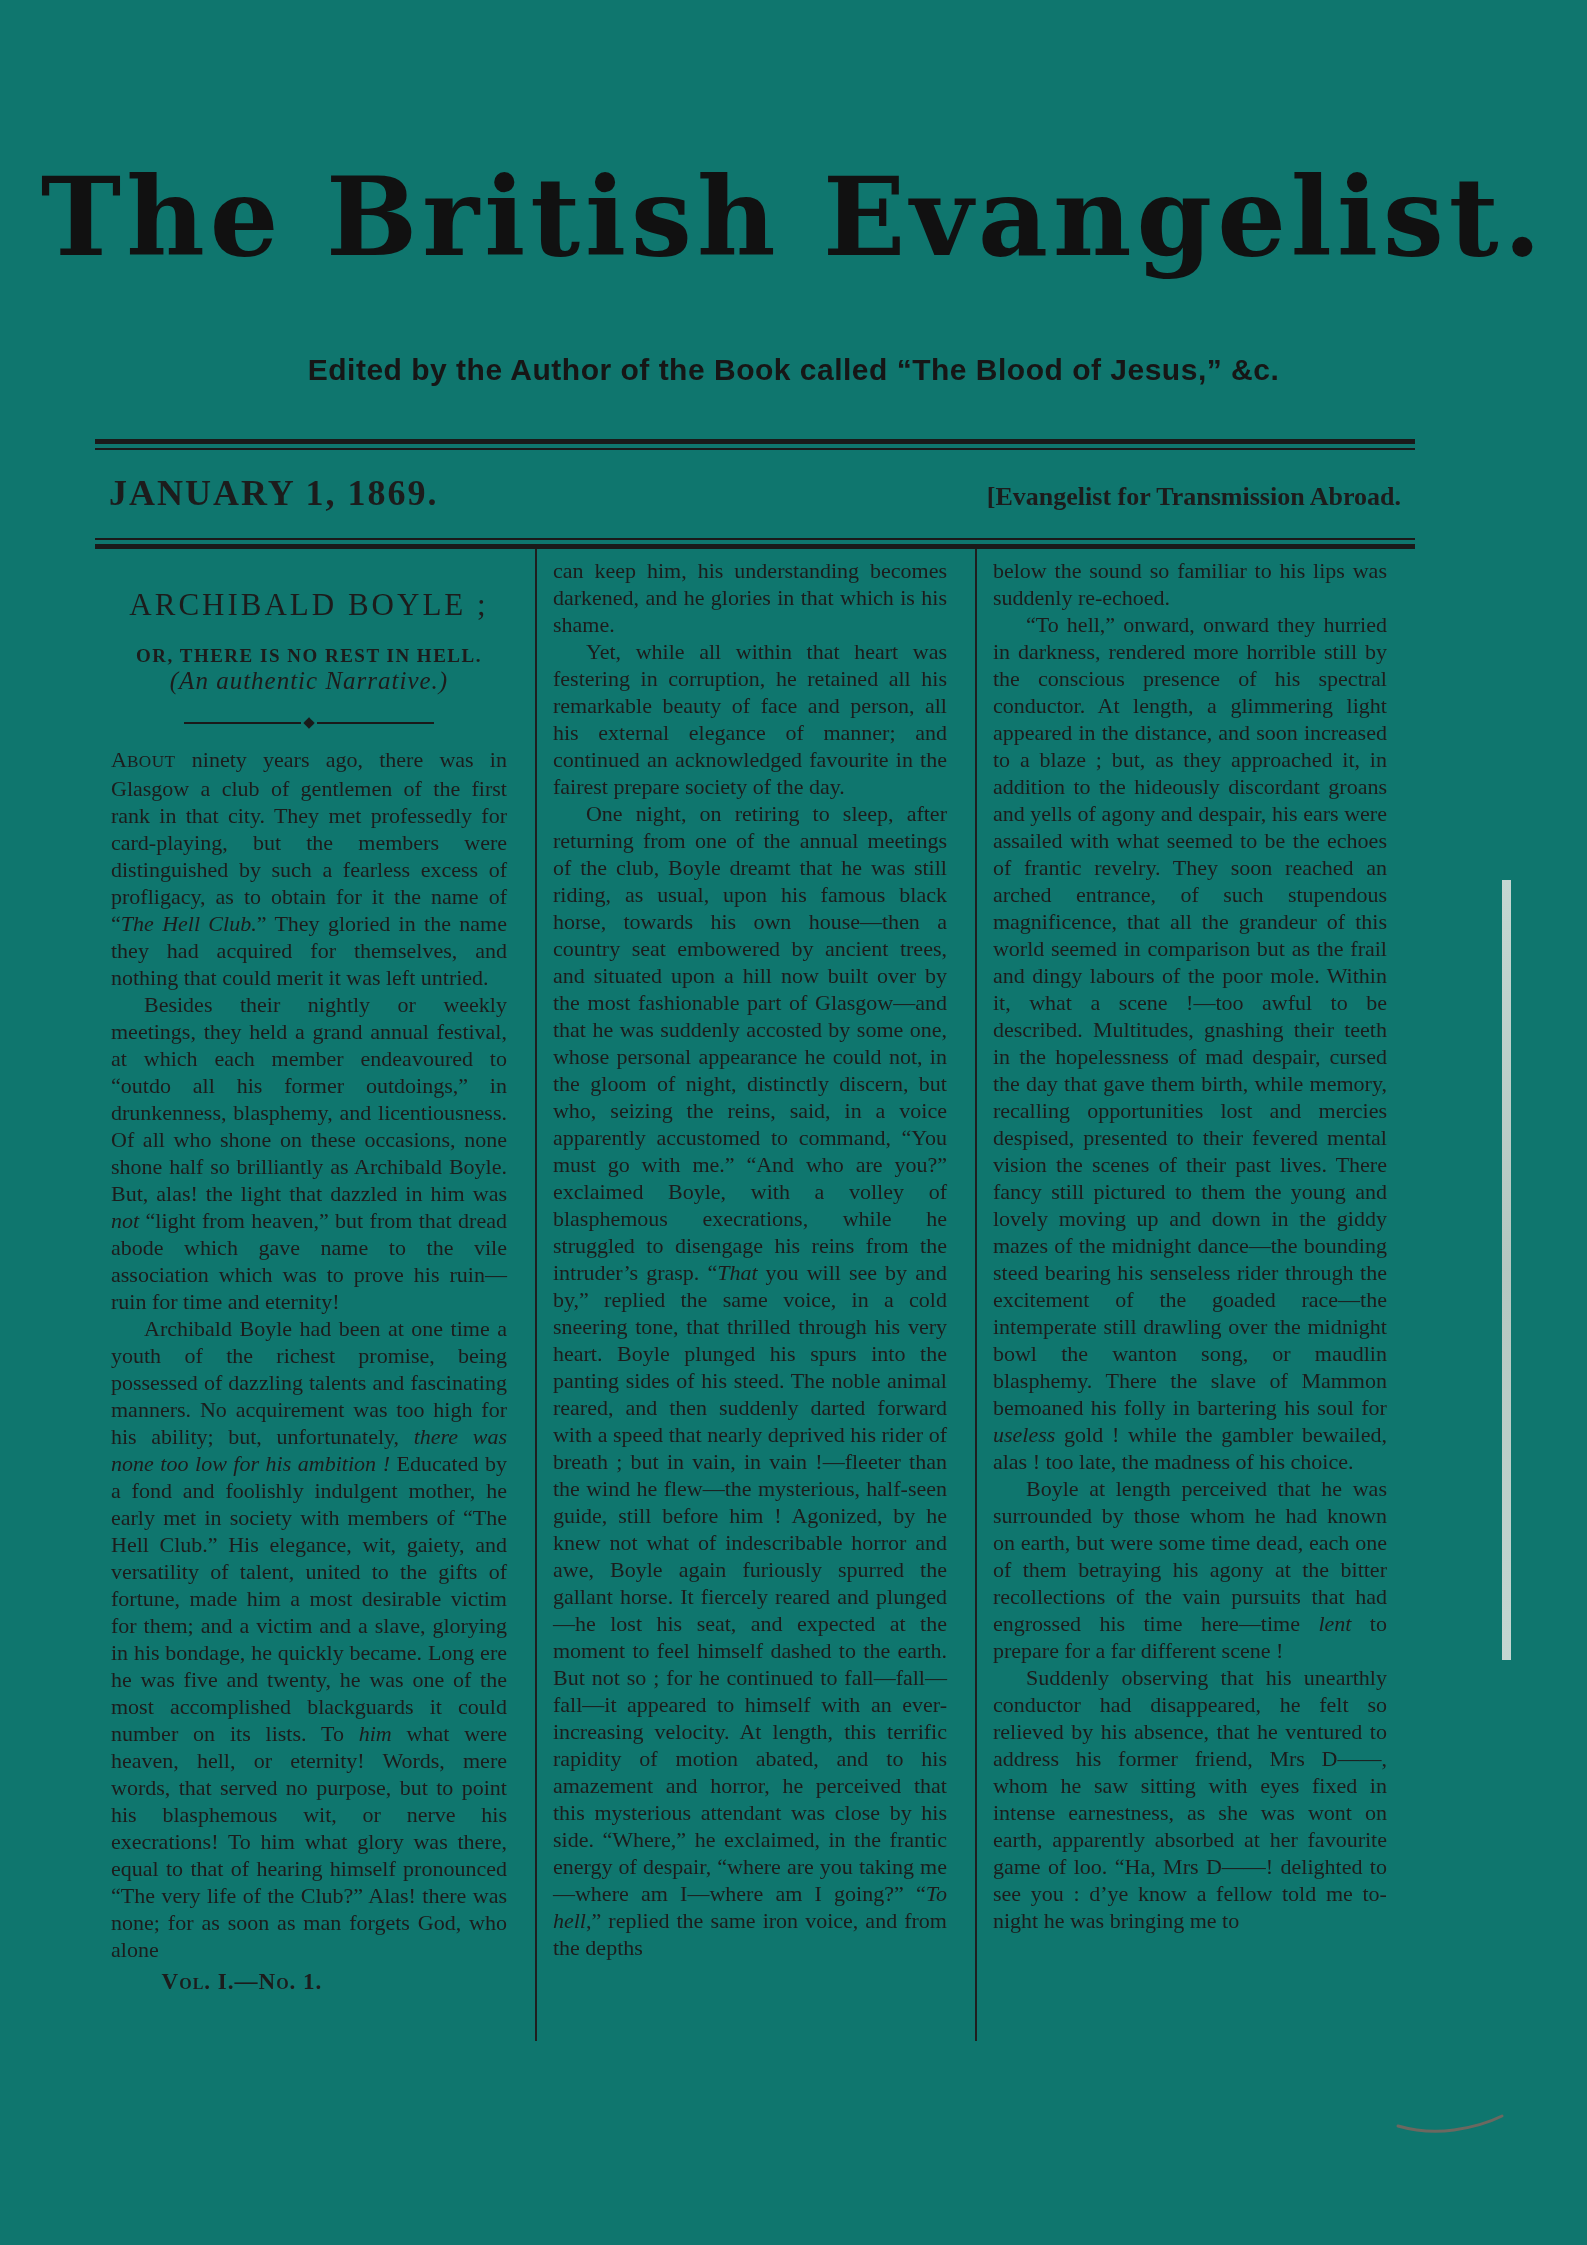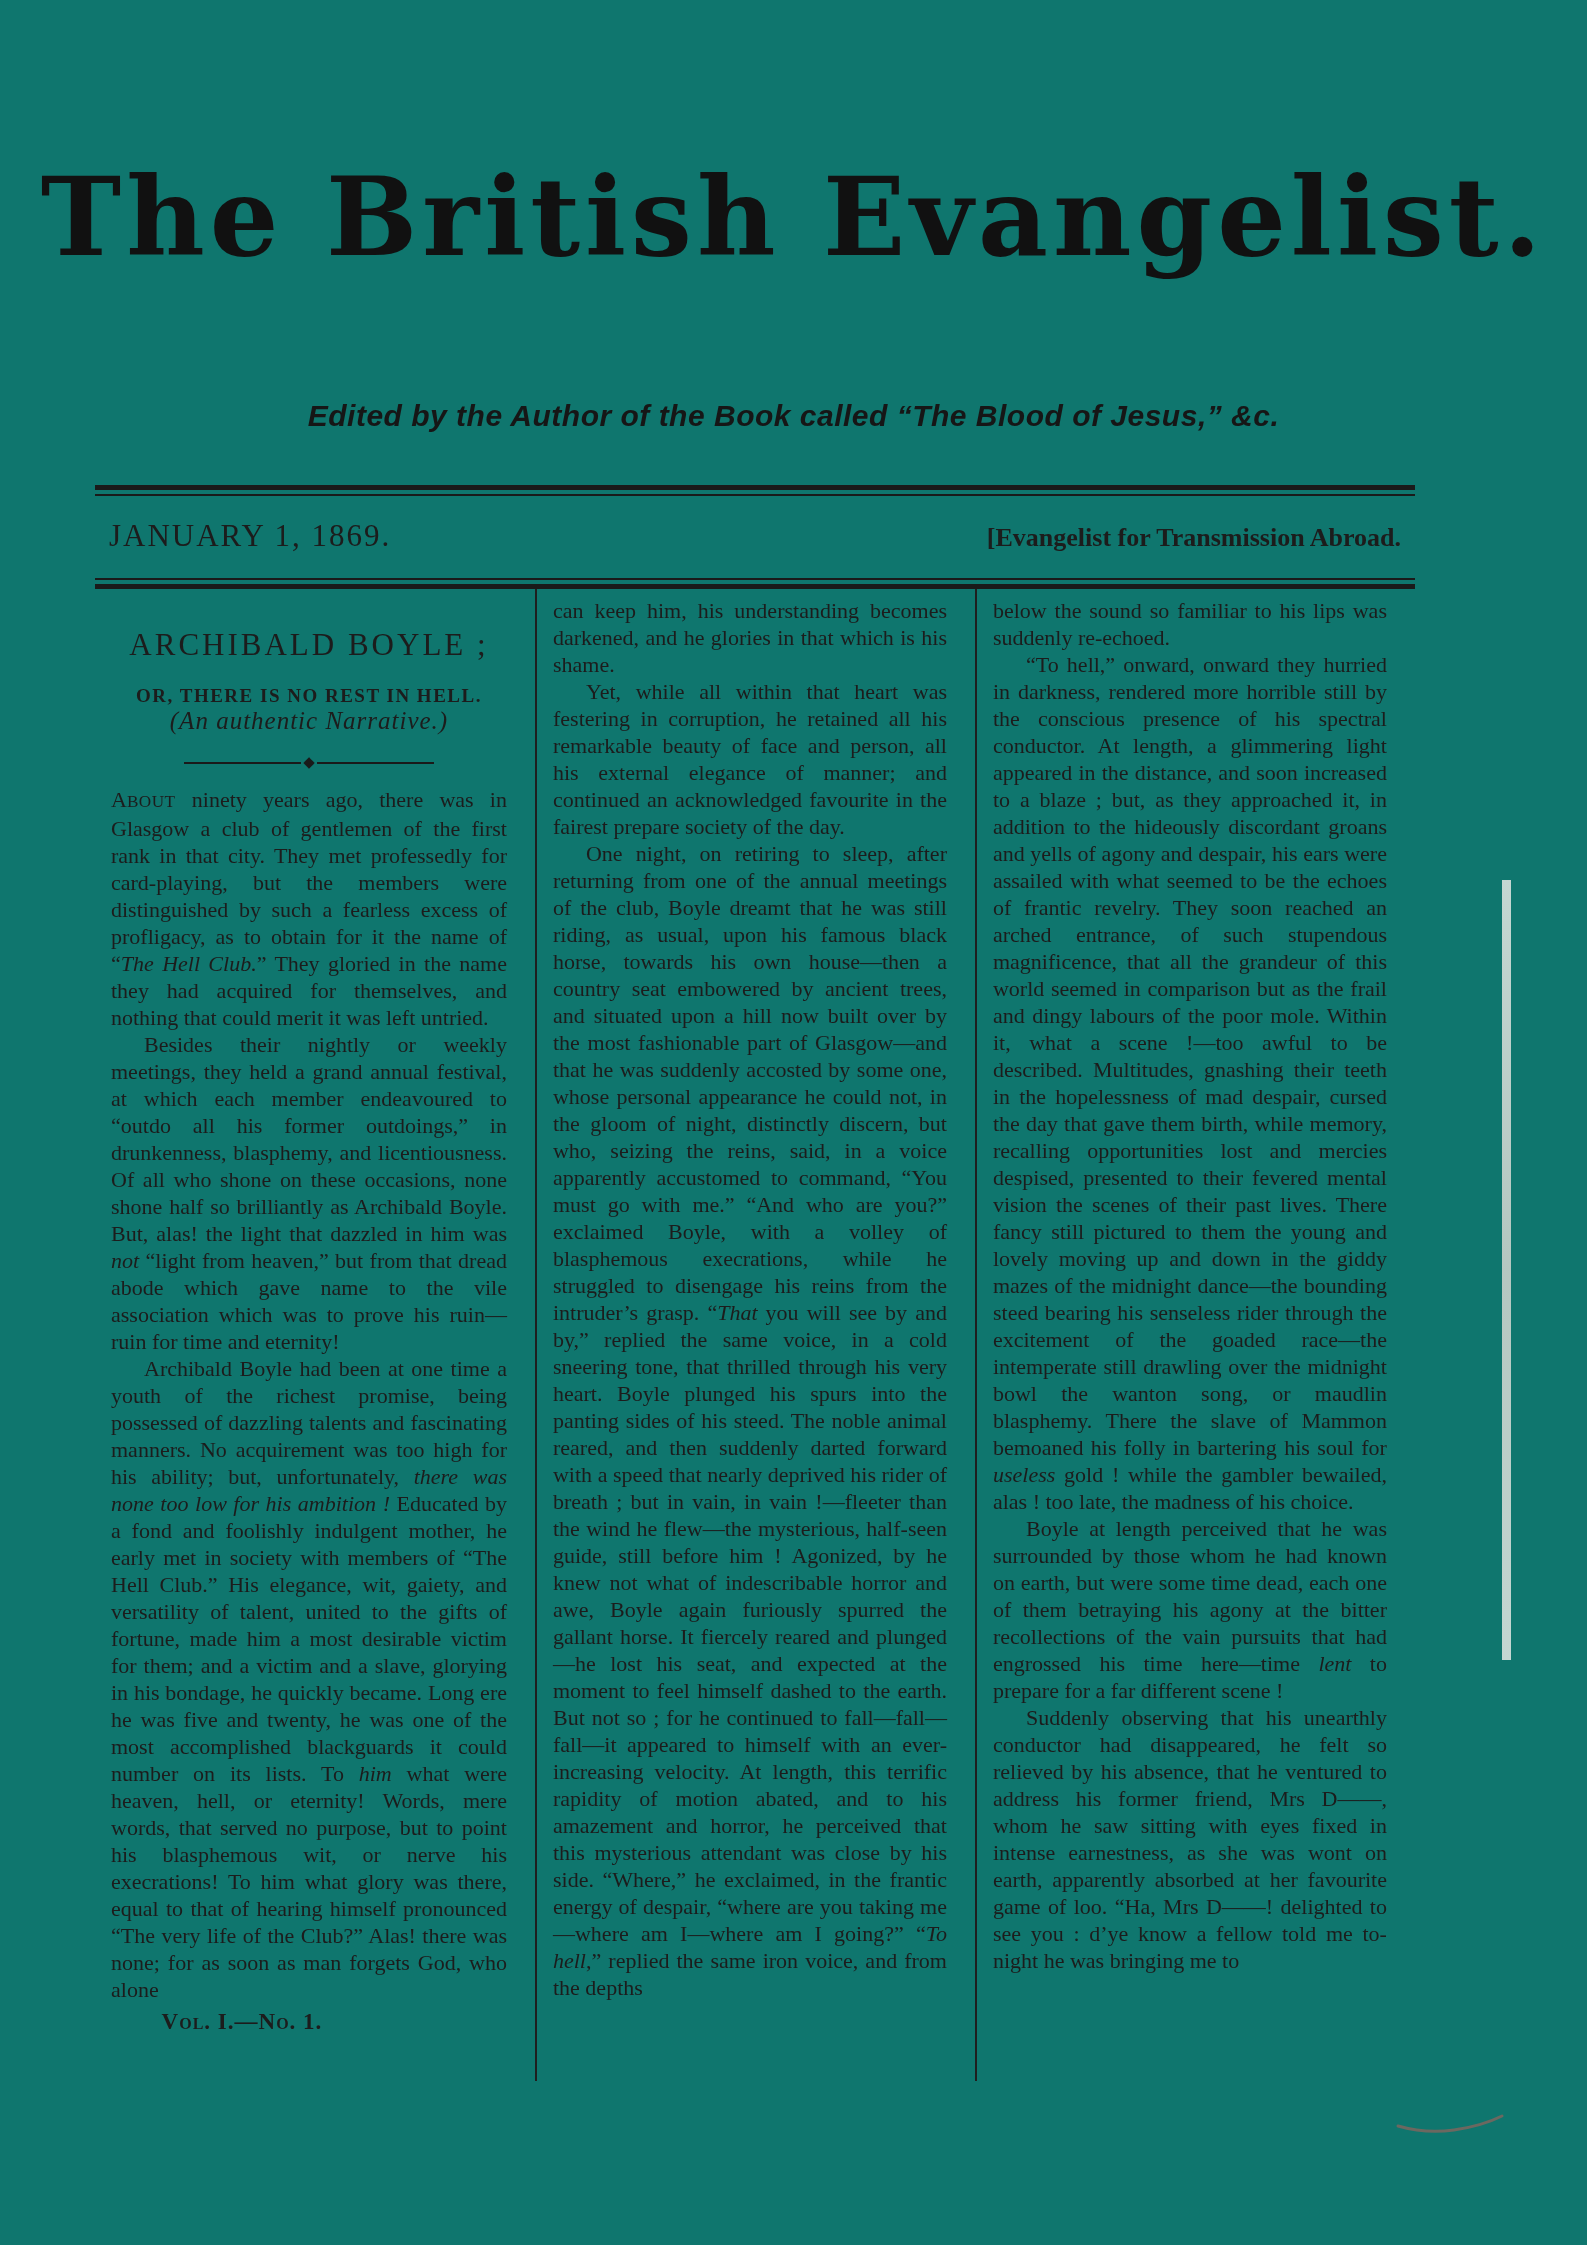--- a/index.html
+++ b/index.html
@@ -19,39 +19,38 @@
   .masthead-title {
     margin-top: 150px;
     font-family: "DejaVu Serif", serif;
     font-weight: bold;
     font-size: 108px;
     line-height: 1.25;
     letter-spacing: 5px;
     color: #111;
   }
   .masthead-subtitle {
-    margin-top: 114px;
+    margin-top: 68px;
     font-family: "Liberation Sans", sans-serif;
     font-weight: bold;
     font-size: 30px;
     letter-spacing: 0.5px;
     color: #161616;
-    font-style: italic;
   }
   
   .dateline-wrap { margin: 52px 172px 0 95px; }
   .rule-top    { height: 11px; border-top: 5px solid #1a1a1a; border-bottom: 2px solid #1a1a1a; }
   .rule-bottom { height: 11px; border-top: 2px solid #1a1a1a; border-bottom: 5px solid #1a1a1a; }
   .dateline {
     display: flex;
     align-items: baseline;
     padding: 22px 14px 24px 14px;
   }
   .dl-left  { flex: 1; text-align: left;  font-size: 28px; letter-spacing: 0.5px; }
-  .dl-center{ flex: 0 0 auto; font-size: 31px; font-weight: normal; letter-spacing: 2px; }
+  .dl-center{ flex: 0 0 auto; font-size: 36px; font-weight: bold; letter-spacing: 2px; }
   .dl-right { flex: 1; text-align: right; font-size: 26px; font-weight: bold; }
   
   .columns {
     display: flex;
     margin: 0 172px 0 95px;
     height: 1492px;
     align-items: stretch;
   }
   .col { width: 33.333%; padding: 8px 28px 0 16px; }
   .col + .col { border-left: 2px solid #1f1f1f; }

